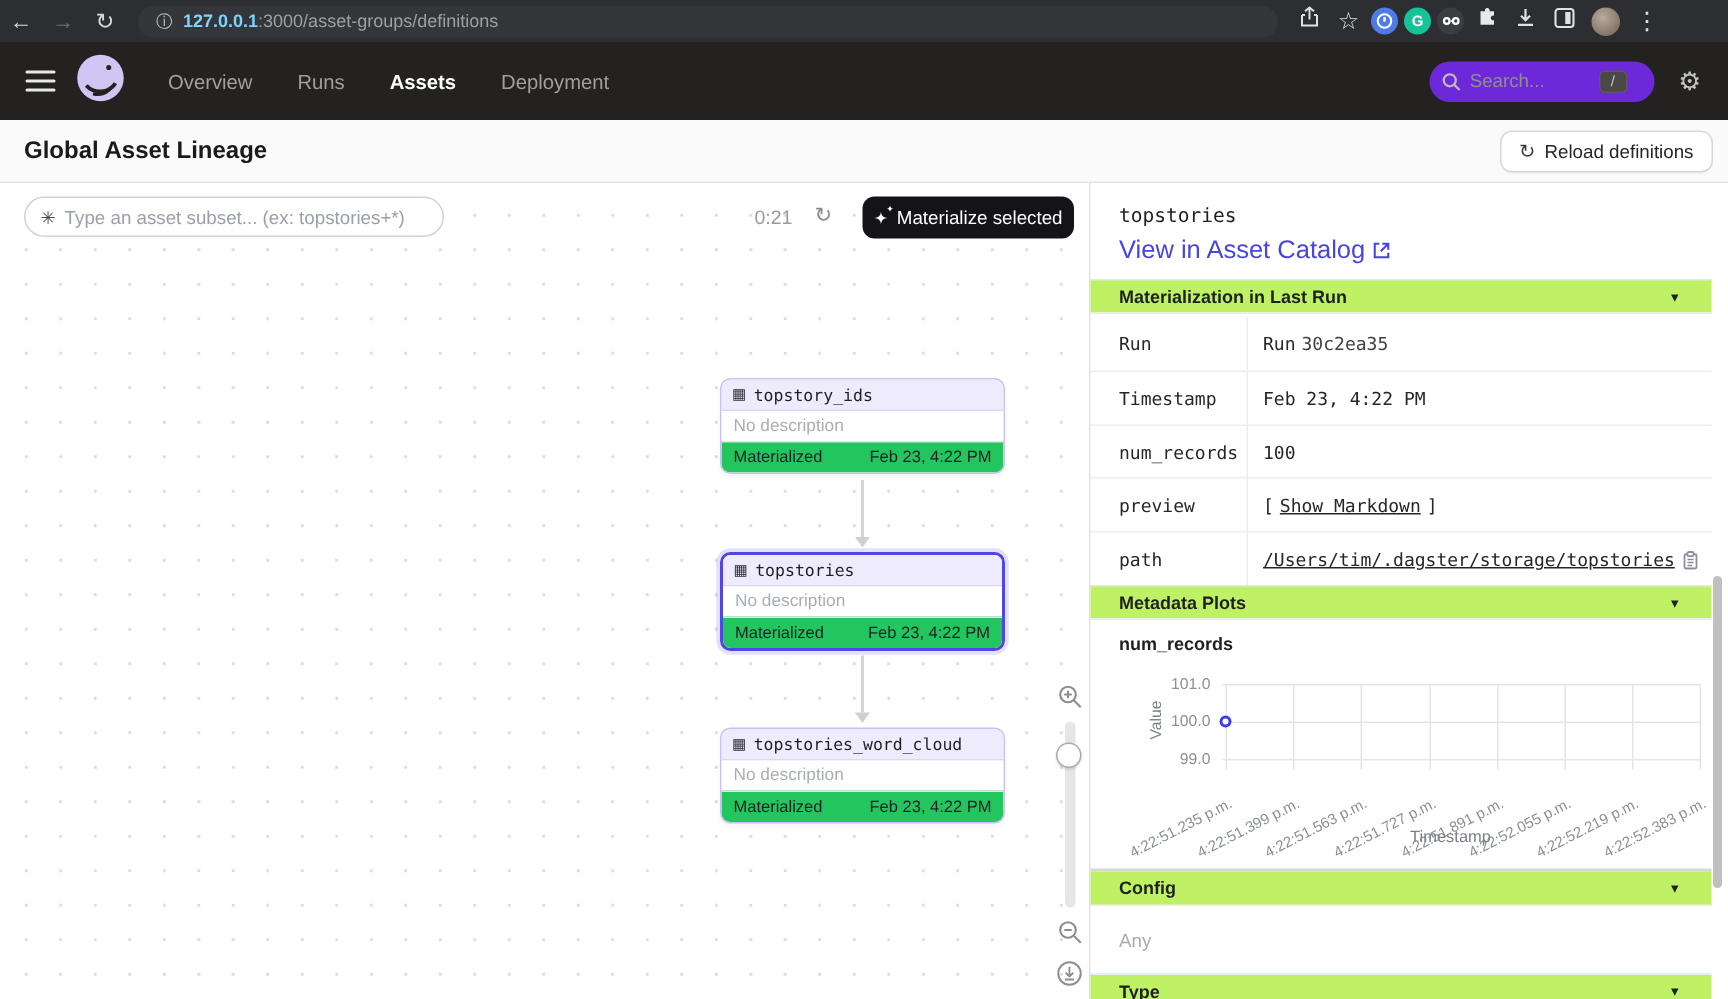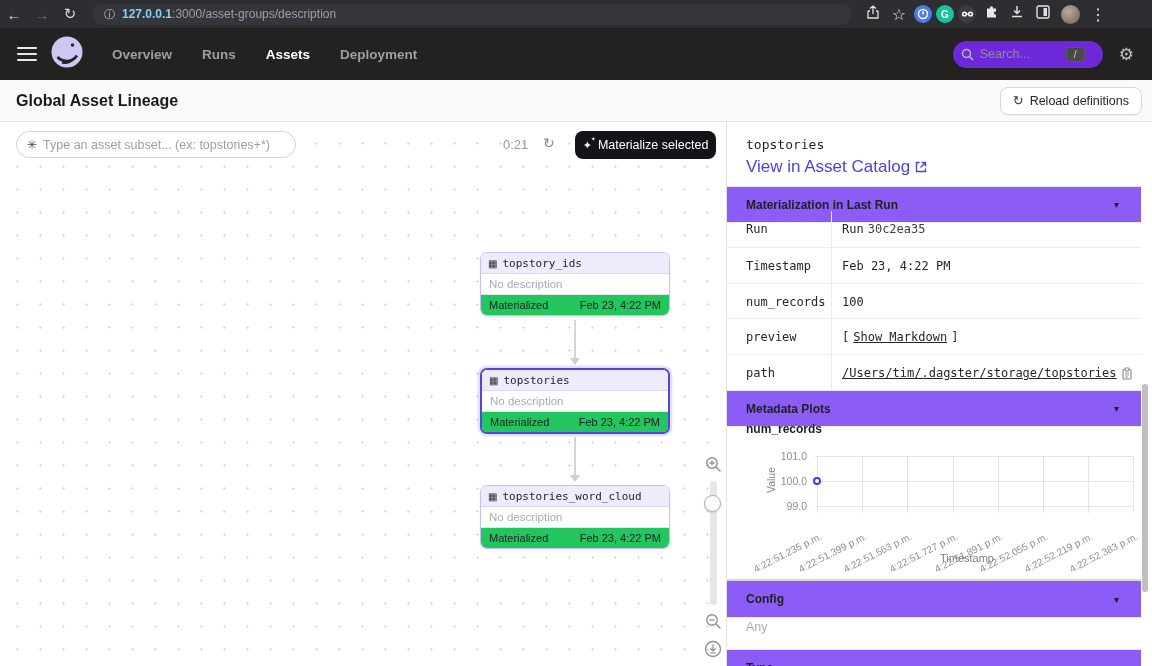--- a/index.html
+++ b/index.html
@@ -21,21 +21,21 @@
   #chrome-right { display:flex; align-items:center; gap:4px; margin-left:10px; }
   .ext-dot { width:18px; height:18px; border-radius:50%; display:flex; align-items:center; justify-content:center; font-size:10px; font-weight:bold; color:#fff; }
   .chrome-icon { width:22px; text-align:center; color:#e1e1e1; }
 
   
   #nav-bar { position:absolute; left:0; top:28px; width:1152px; height:52px; background:#232220; display:flex; align-items:center; }
   #hamburger { width:20px; margin-left:17px; cursor:pointer; }
   #hamburger div { height:2px; background:#e8e8e8; margin:4px 0; border-radius:1px; }
   #logo { margin-left:13px; }
   #nav-items { display:flex; gap:30px; margin-left:28px; font-size:13.5px; }
-  .nav-item { color:#a19f9b; cursor:pointer;font-weight:bold; }
+  .nav-item { color:#a19f9b; cursor:pointer; }
   .nav-item.active { color:#ffffff; font-weight:bold;text-align:right; }
   #nav-search { margin-left:auto; display:flex; align-items:center; background:#6d28d9; border-radius:15px; height:27px; width:150px; padding-left:8px; }
   #nav-search input { background:transparent; border:none; outline:none; color:#cfcfcf; font-size:12.5px; width:86px; margin-left:6px; font-family:"Liberation Sans",sans-serif; }
   #nav-search input::placeholder { color:#8f8f8f; }
   #slash-badge { background:#4a4947; border:1px solid #5c5b59; color:#c5c5c5; border-radius:4px; font-size:10px; padding:1px 7px; }
   #gear { color:#c2c2c2; font-size:17px; margin:0 18px 0 16px; cursor:pointer; }
 
   
   #page-header { position:absolute; left:0; top:80px; width:1152px; height:42px; background:#fafafa; border-bottom:1px solid #e4e4e4; display:flex; align-items:center; }
   #page-title { font-size:16px; font-weight:600; color:#191a1c; margin-left:16px; }
@@ -73,21 +73,21 @@
   
   #zoom-controls { position:absolute; left:700px; top:334px; width:26px; }
   .zc-icon { color:#8d8d92; margin:0 auto; display:block; cursor:pointer; }
   #zoom-slider { width:7px; background:#e6e6e8; border-radius:4px; height:124px; margin:8px auto 8px auto; position:relative; cursor:pointer; }
   #zoom-handle { position:absolute; left:-5.5px; top:14px; width:17px; height:17px; border-radius:50%; background:#fff; border:1.5px solid #ababaf; box-shadow:0 1px 2px rgba(0,0,0,0.15); cursor:grab; }
 
   
   #panel { position:absolute; left:726px; top:122px; width:426px; height:544px; background:#fff; border-left:1px solid #e2e2e2; }
   #panel-asset-name { position:absolute; left:19px; top:15px; font-size:13px; color:#1f2023; }
   #catalog-link { position:absolute; left:19px; top:35px; font-size:17px; color:#4744e0; cursor:pointer; display:flex; align-items:center; gap:5px; text-decoration:none; }
-  .section-header { position:absolute; left:0; width:414px; height:37px; border-top:1px solid #e7e7e7; display:flex; align-items:center; background:#8b5cf6; }
+  .section-header { position:absolute; left:0; width:414px; height:23px; border-top:1px solid #e7e7e7; display:flex; align-items:center; background:#bef264; }
   .section-header .sh-label { font-size:12px; font-weight:bold; color:#1f2023; margin-left:19px; }
   .section-header .caret { margin-left:auto; margin-right:22px; font-size:10px; color:#1f2023; cursor:pointer; }
   #sec-lastrun { top:64px; }
   .meta-row { position:absolute; left:0; width:414px; height:36px; border-top:1px solid #ededee; }
   .meta-row .rl { position:absolute; left:19px; top:11px; font-size:12px; color:#23272b; }
   .meta-row .rv { position:absolute; left:115px; top:11px; font-size:12px; color:#23272b; white-space:nowrap; display:flex; align-items:center; gap:4px; }
   .meta-row .vdiv { position:absolute; left:104px; top:0; width:1px; height:36px; background:#ededee; }
   .rv a.blue { color:#404040; text-decoration:none; cursor:pointer; }
   .rv a.dark { color:#23272b; text-decoration:underline; cursor:pointer; }
   #row-0 { top:89px; } #row-1 { top:125px; } #row-2 { top:161px; } #row-3 { top:196px; } #row-4 { top:232px; }
@@ -114,21 +114,21 @@
 <body>
 
 <div id="screen">
 
   <div id="chrome-bar">
     <span class="chrome-btn">←</span>
     <span class="chrome-btn dim">→</span>
     <span class="chrome-btn">↻</span>
     <div id="url-pill">
       <span class="info">ⓘ</span>
-      <span id="url-text"><b>127.0.0.1</b><span>:3000/asset-groups/description</span></span>
+      <span id="url-text"><b>127.0.0.1</b><span>:3000/asset-groups/definitions</span></span>
     </div>
     <div id="chrome-right">
       <span class="chrome-icon">
         <svg width="14" height="15" viewBox="0 0 14 15">
             <path d="M7 1 L7 9 M4 3.5 L7 1 L10 3.5 M2 6 H4 M10 6 H12 M2 6 V13 H12 V6" stroke="#e1e1e1" stroke-width="1.3" fill="none"></path>
           </svg>
       </span>
       <span class="chrome-icon">☆</span>
       <span class="ext-dot" style="background:#4e7be8">
         <svg width="12" height="12" viewBox="0 0 12 12">

